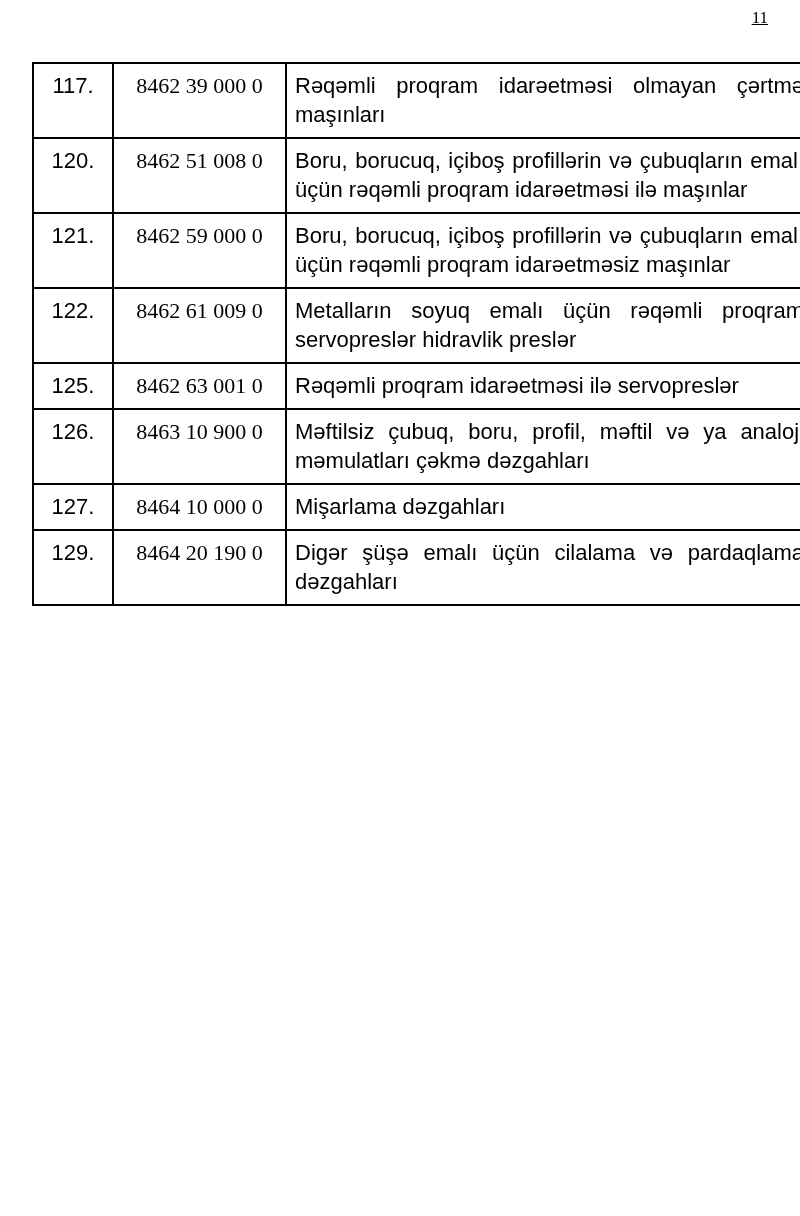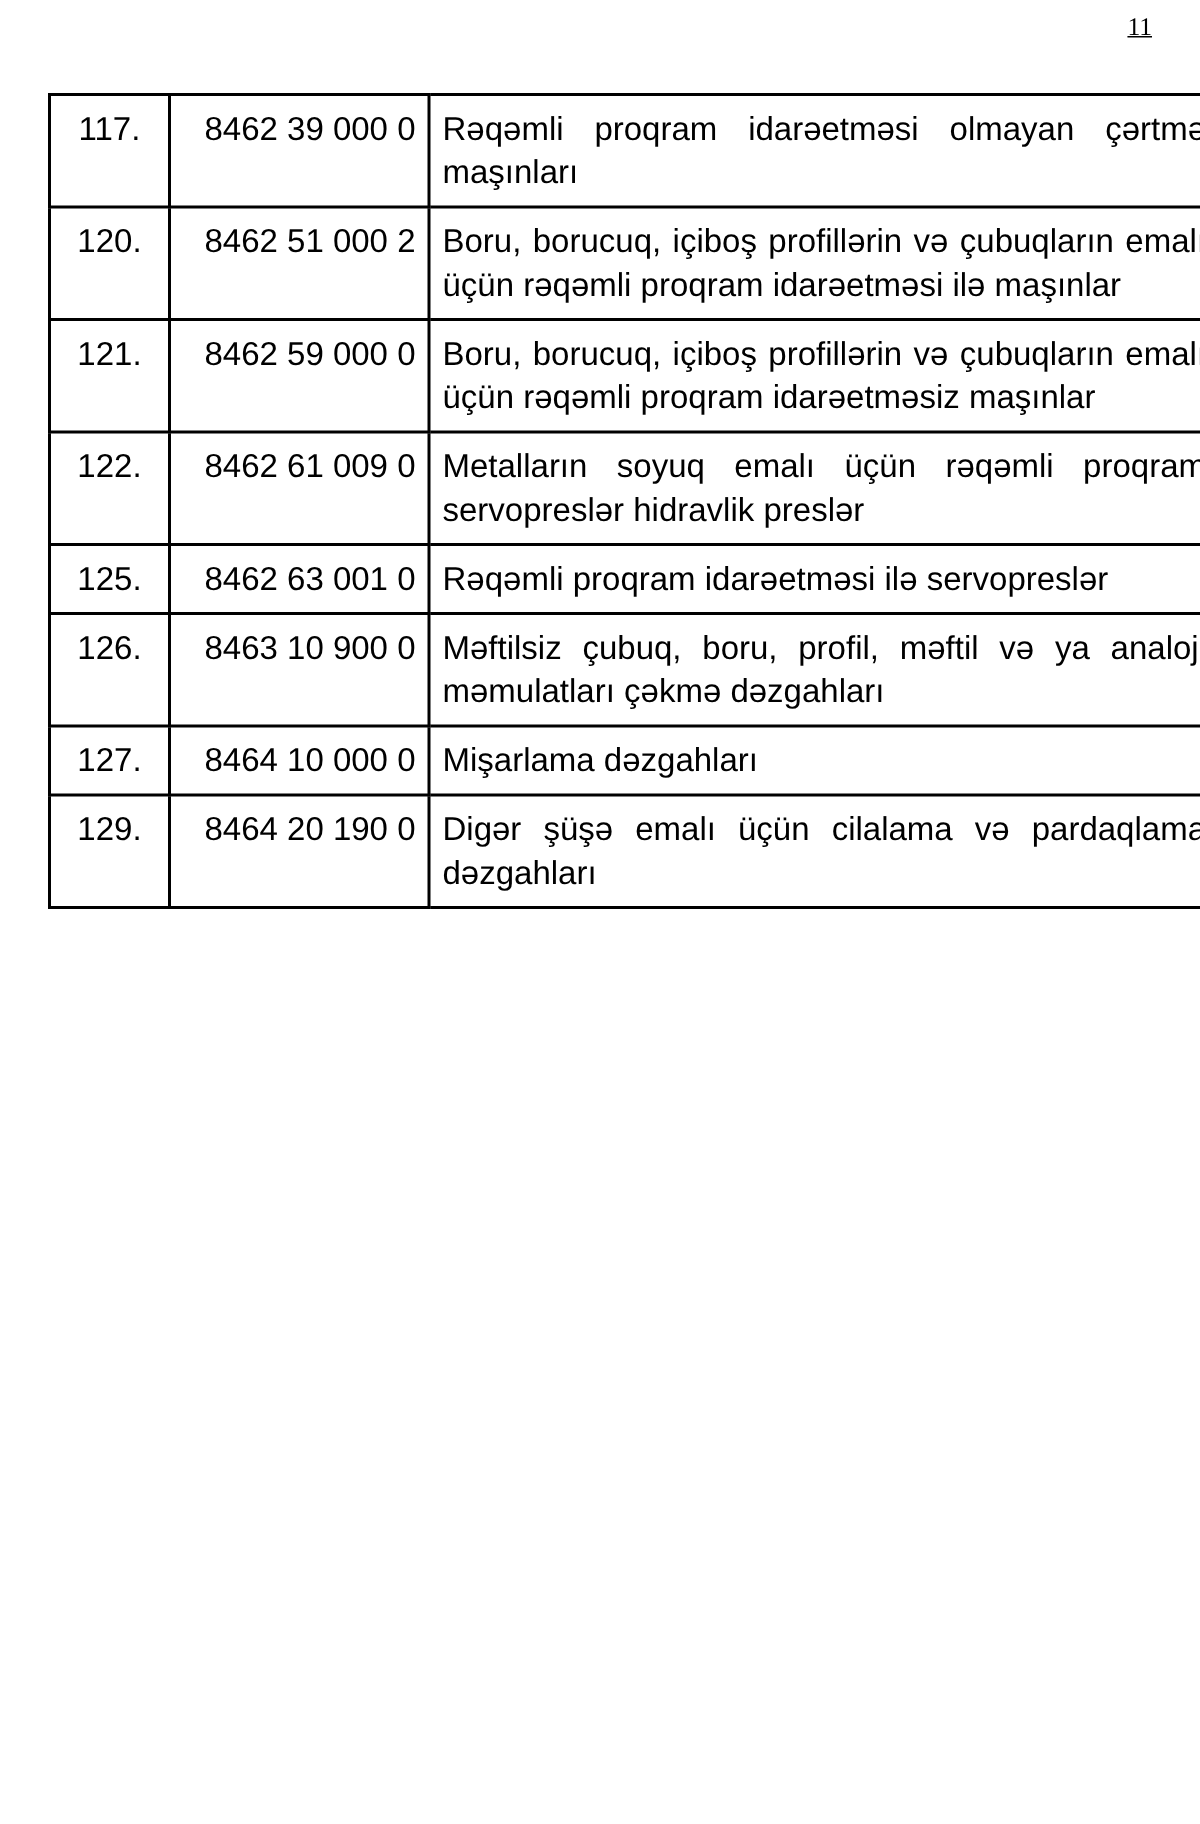--- a/index.html
+++ b/index.html
@@ -39,23 +39,24 @@
     padding: 7px 8px 8px 8px;
   }
   td.col-row-number {
     width: 62px;
     text-align: center;
     padding-left: 2px;
     padding-right: 2px;
   }
   td.col-code {
     width: 155px;
-    text-align: right;
+    text-align: center;
     padding-left: 11px;
     white-space: nowrap;
+    font-family: Liberation Serif, serif;
   }
   td.col-description {
     text-align: justify;
     text-justify: inter-word;
     padding-left: 9px;
     padding-right: 9px;
     margin-left: 36px;
   }
 </style>
 </head>
@@ -65,21 +66,21 @@
 
 <table class="goods-table">
   <tbody>
       <tr>
         <td class="col-row-number">117.</td>
         <td class="col-code">8462 39 000 0</td>
         <td class="col-description">Rəqəmli proqram idarəetməsi olmayan çərtmə maşınları</td>
       </tr>
       <tr>
         <td class="col-row-number">120.</td>
-        <td class="col-code">8462 51 000 2</td>
+        <td class="col-code">8462 51 008 0</td>
         <td class="col-description">Boru, borucuq, içiboş profillərin və çubuqların emalı üçün rəqəmli proqram idarəetməsi ilə maşınlar</td>
       </tr>
       <tr>
         <td class="col-row-number">121.</td>
         <td class="col-code">8462 59 000 0</td>
         <td class="col-description">Boru, borucuq, içiboş profillərin və çubuqların emalı üçün rəqəmli proqram idarəetməsiz maşınlar</td>
       </tr>
       <tr>
         <td class="col-row-number">122.</td>
         <td class="col-code">8462 61 009 0</td>

